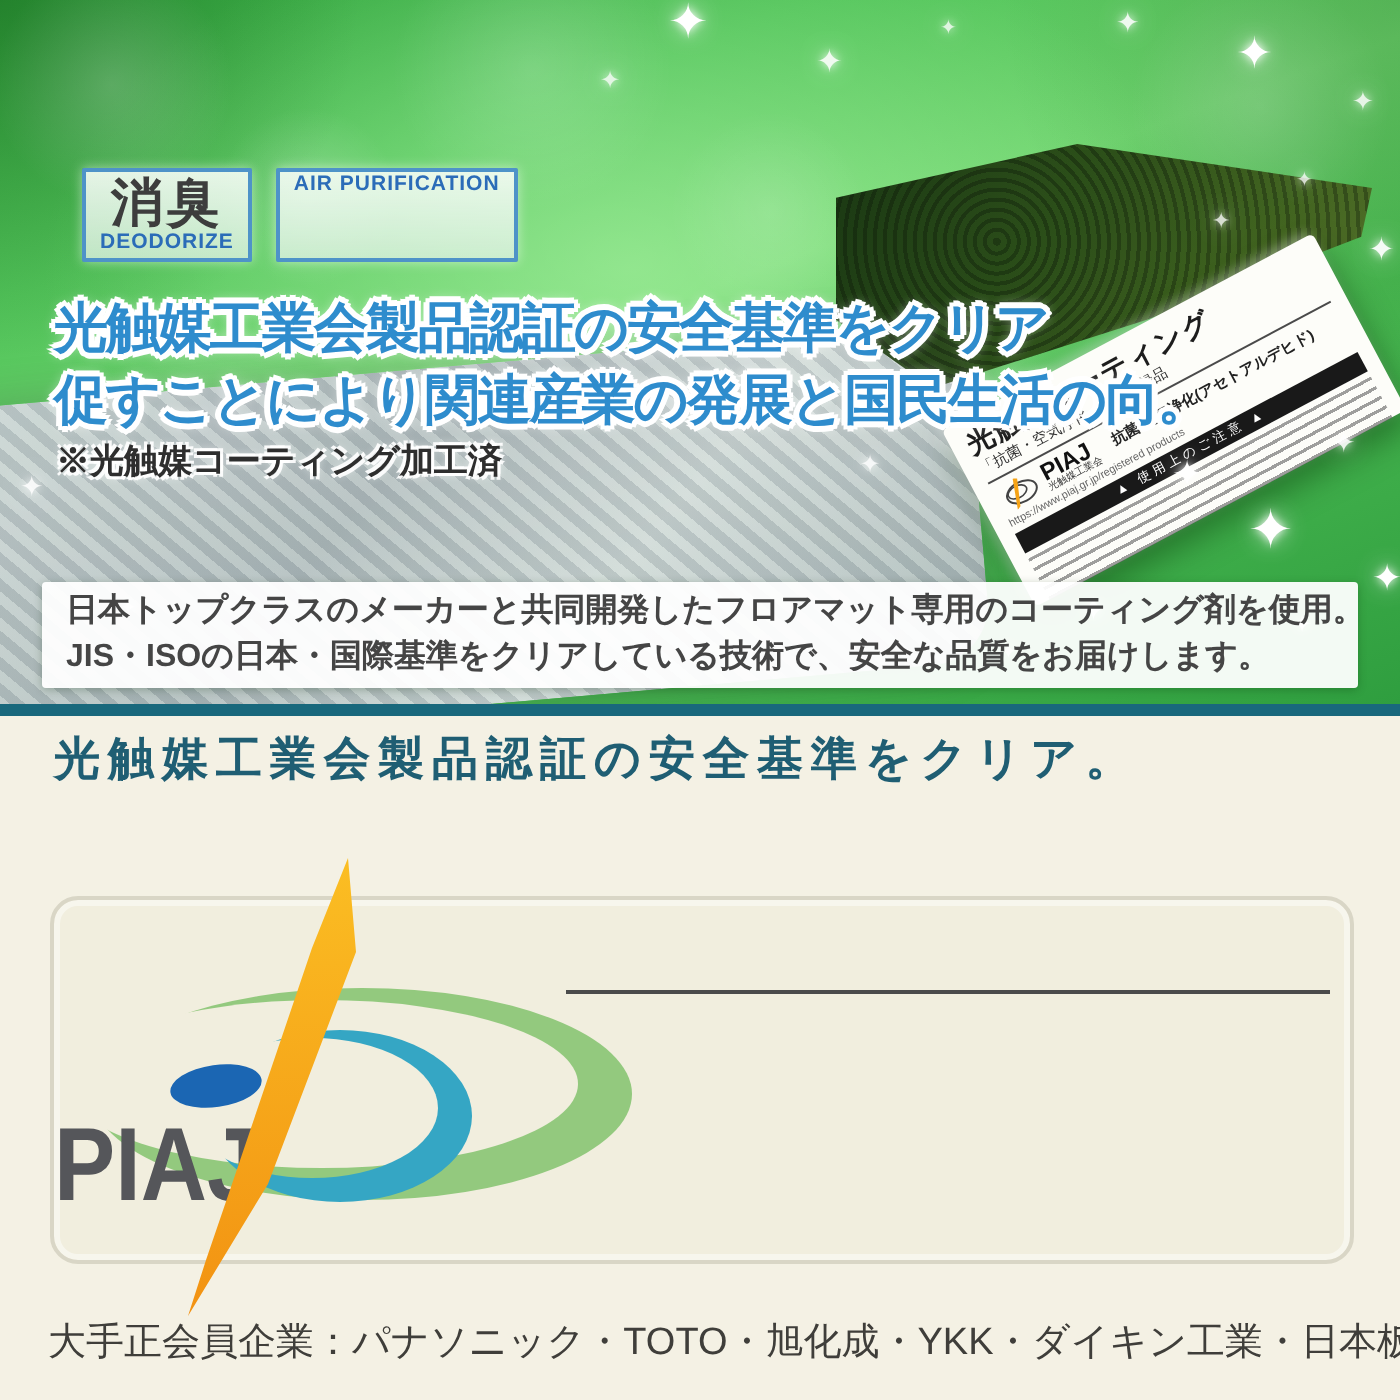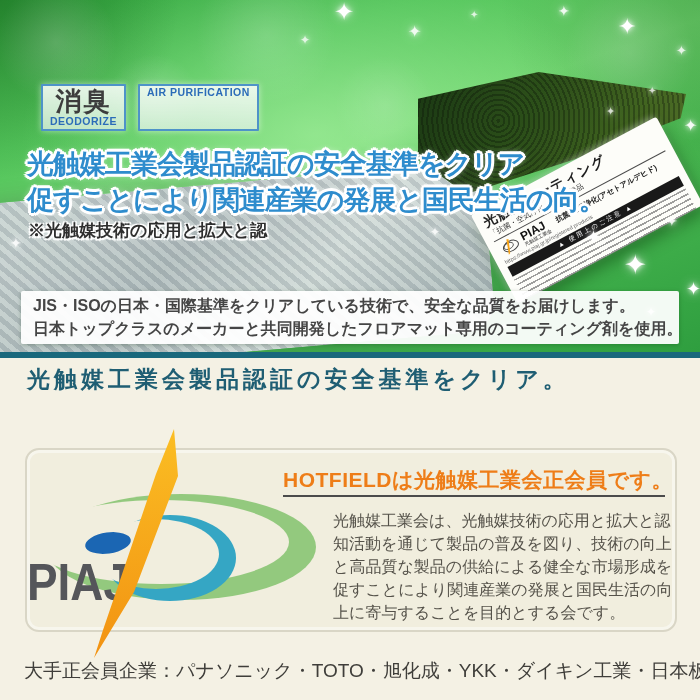--- a/index.html
+++ b/index.html
@@ -160,25 +160,25 @@
         <div class="badge-jp">消臭</div>
         <div class="badge-en">DEODORIZE</div>
       </div>
       <div class="badge">
         <div class="badge-en">AIR PURIFICATION</div>
       </div>
     </div>
 
     <div class="headline hl1">光触媒工業会製品認証の安全基準をクリア</div>
     <div class="headline hl2">促すことにより関連産業の発展と国民生活の向。</div>
-    <div class="note">※光触媒技術の応用と拡大と認</div>
+    <div class="note">※光触媒コーティング加工済</div>
 
     <div class="infobox">
+      <div>日本トップクラスのメーカーと共同開発したフロアマット専用のコーティング剤を使用。</div>
       <div>JIS・ISOの日本・国際基準をクリアしている技術で、安全な品質をお届けします。</div>
-      <div>日本トップクラスのメーカーと共同開発したフロアマット専用のコーティング剤を使用。</div>
     </div>
   </section>
 
   <div class="divider"></div>
 
   <section class="bottom">
     <div class="certified-line cl1">光触媒工業会製品認証の安全基準をクリア。</div>
 
     <div class="member-card"></div>
 
@@ -201,23 +201,17 @@
         <ellipse cx="158" cy="119" rx="135" ry="53" fill="#93c97e" mask="url(#mGreen)"></ellipse>
       </g>
       <g>
         <ellipse cx="147" cy="130" rx="66" ry="43" fill="#35a6c4" mask="url(#mTeal)"></ellipse>
       </g>
       <ellipse cx="85" cy="115" rx="23" ry="10.5" fill="#1b66b3" transform="rotate(-8 85 115)"></ellipse>
       <text x="4" y="172" font-size="52" font-weight="bold" fill="#55565a" font-family="Liberation Sans, sans-serif" textLength="102" lengthAdjust="spacingAndGlyphs">PIAJ</text>
       <polygon fill="url(#boltGrad)" points="151,1 155,48 111,164 71,230 80,202 93,164 133,46"></polygon>
     </svg>
 
-    <div class="assoc-heading">HOTFIELDは光触媒工業会正会員です。</div>
     <div class="assoc-underline"></div>
-    <div class="assoc-body">光触媒工業会は、光触媒技術の応用と拡大と認
-知活動を通じて製品の普及を図り、技術の向上
-と高品質な製品の供給による健全な市場形成を
-促すことにより関連産業の発展と国民生活の向
-上に寄与することを目的とする会です。</div>
 
     <div class="footer-members">大手正会員企業：パナソニック・TOTO・旭化成・YKK・ダイキン工業・日本板硝子・etc</div>
   </section>
 </div>
 
 </body></html>

